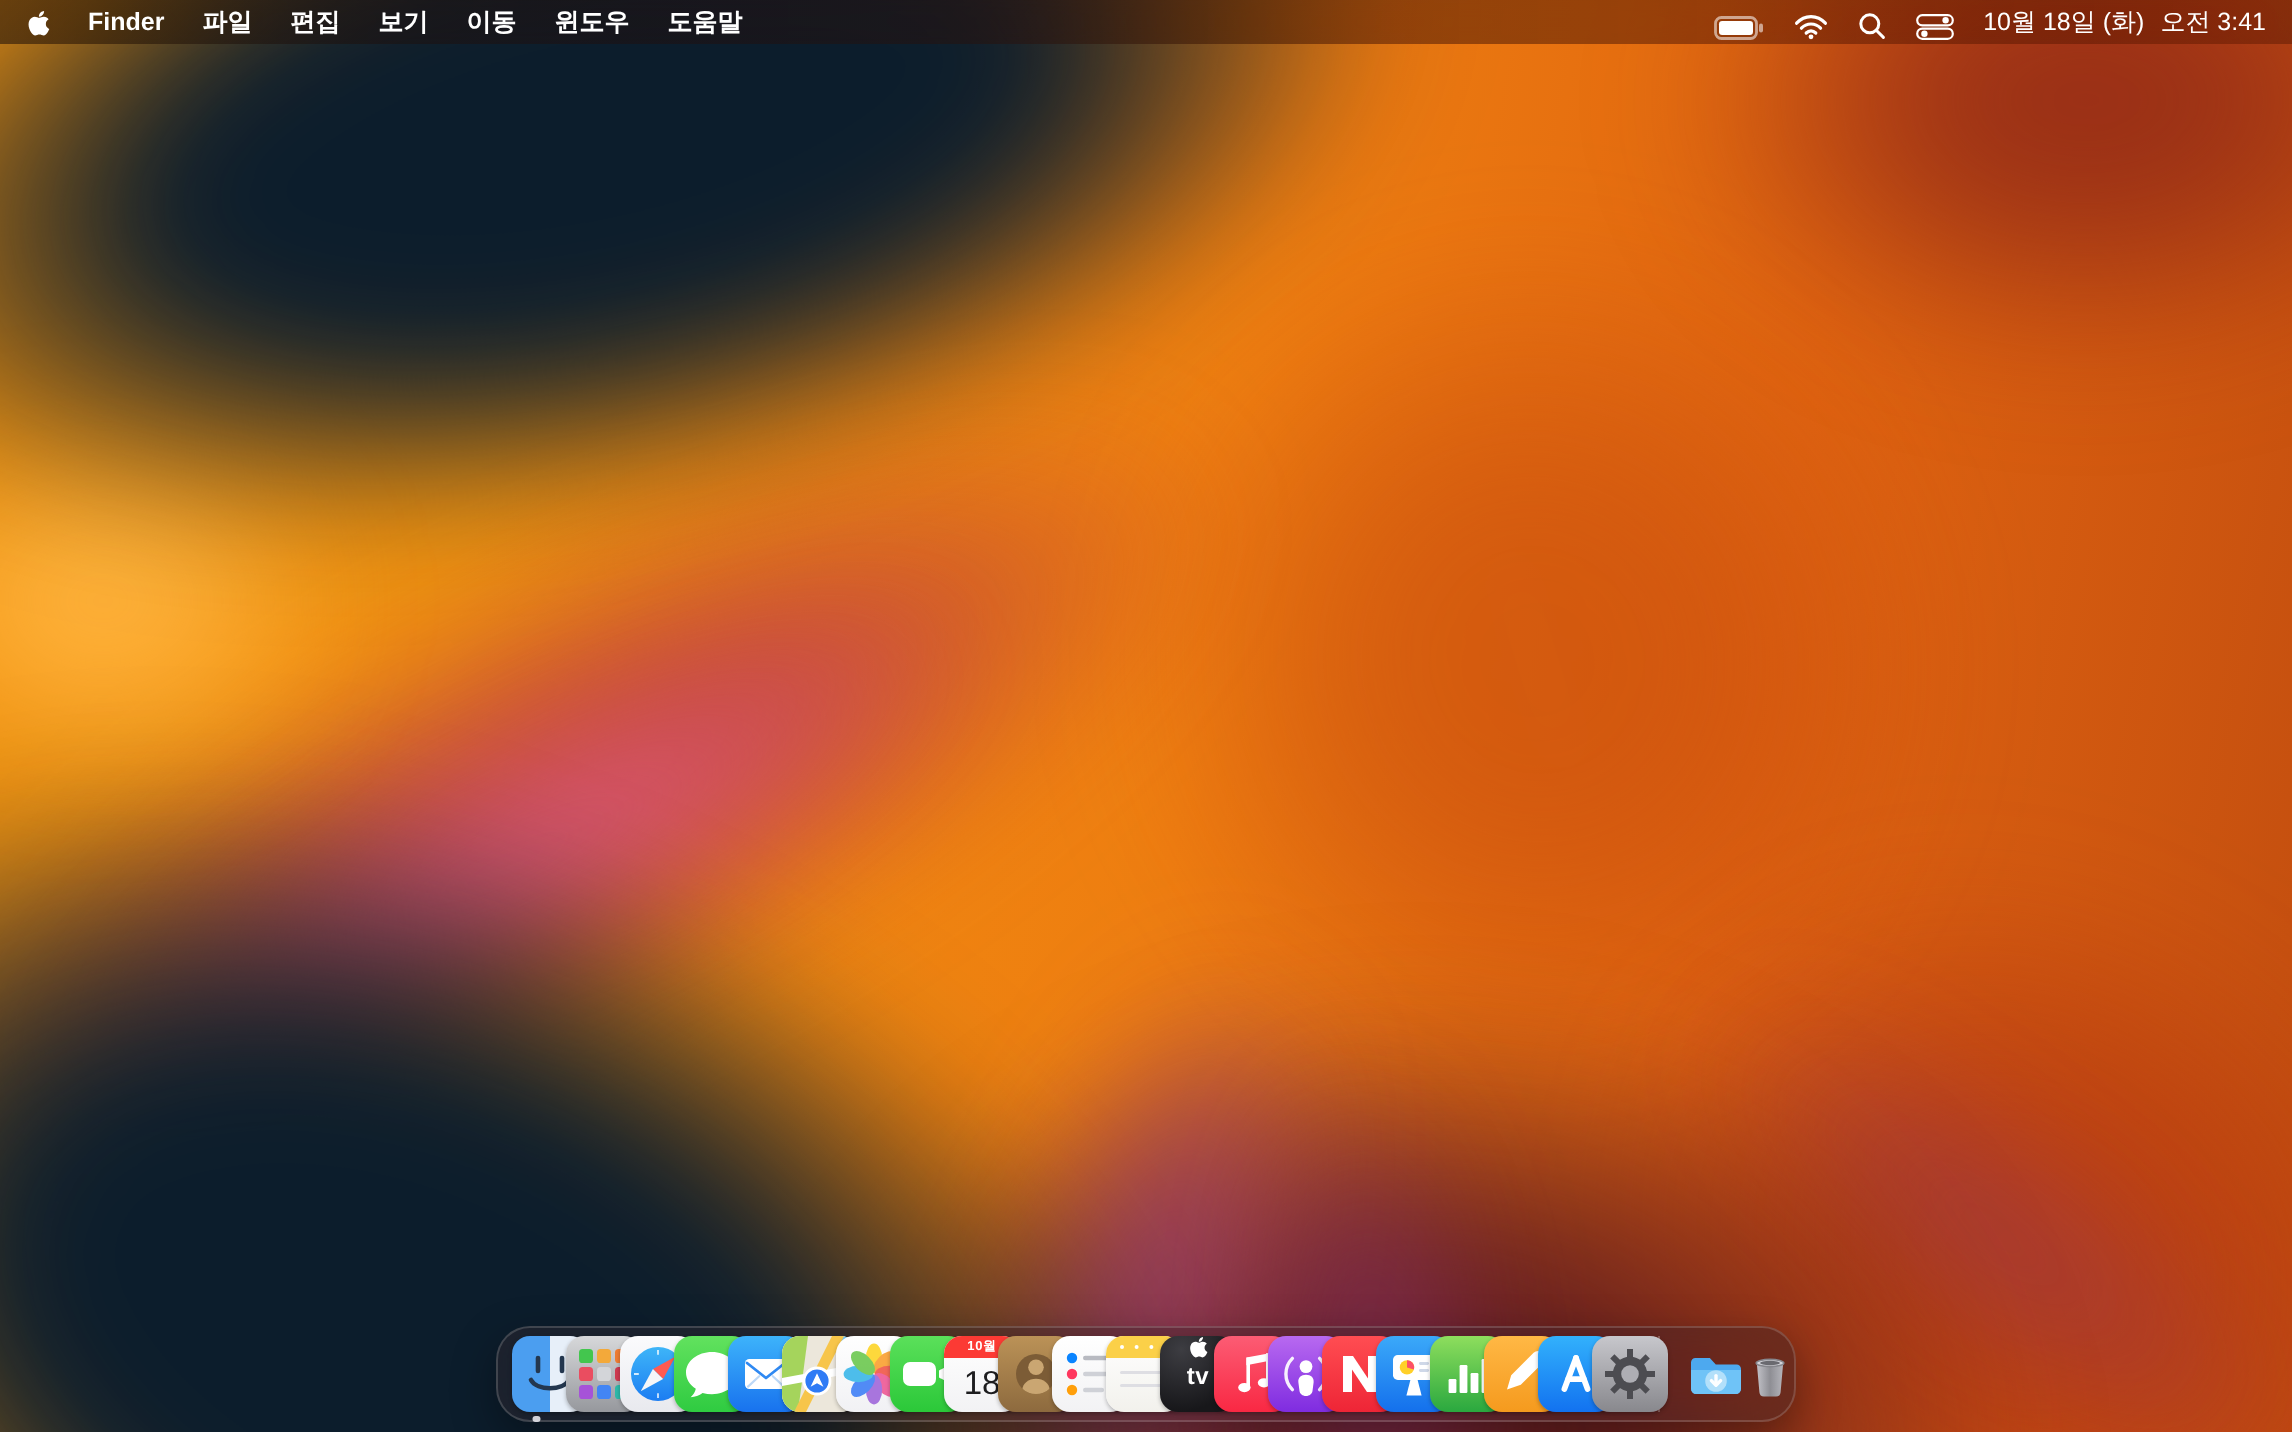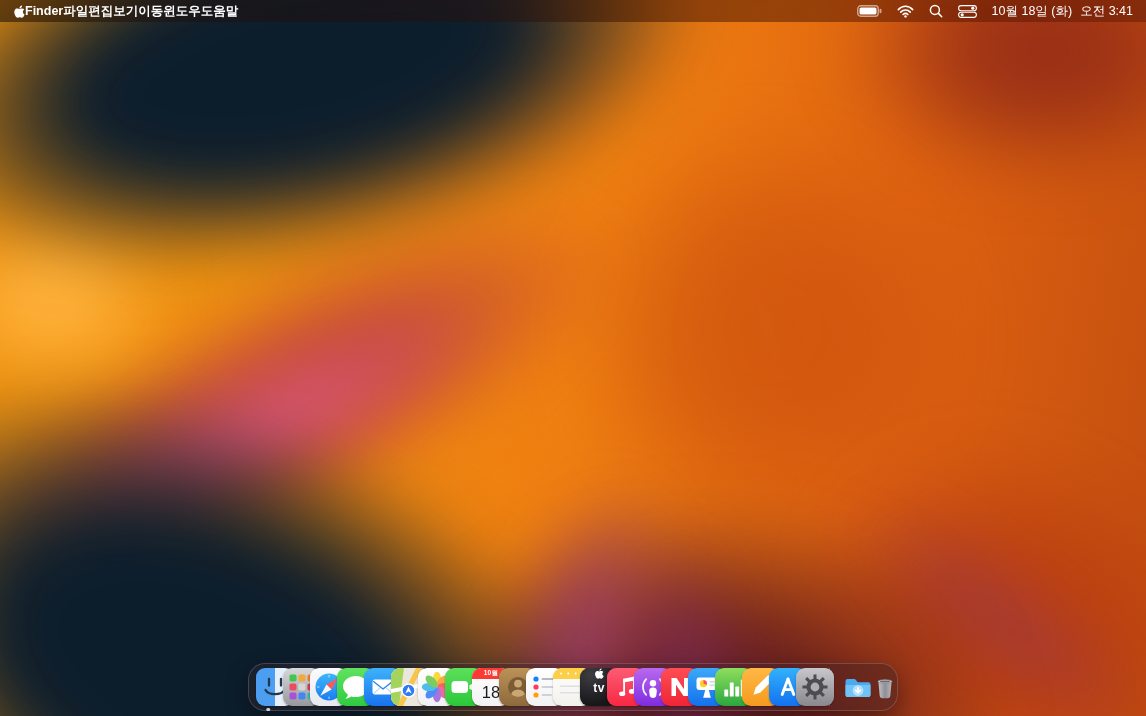--- a/index.html
+++ b/index.html
@@ -34,25 +34,25 @@
     background:radial-gradient(closest-side,rgba(176,50,18,.6) 38%,rgba(176,50,18,0) 100%);}
   .wp-purple-br{left:71%;top:80%;width:32%;height:12%;transform:rotate(38deg);
     background:radial-gradient(closest-side,rgba(140,50,95,.55) 28%,rgba(140,50,95,0) 100%);}
 
   
   .menubar{position:absolute;top:0;left:0;right:0;height:22px;z-index:20;
     display:flex;justify-content:space-between;align-items:center;padding:0 13px;
     box-sizing:border-box;color:#fff;font-size:12.5px;
     background:linear-gradient(90deg,rgba(22,15,14,.55),rgba(48,18,11,.5) 55%,rgba(74,26,9,.45));
     backdrop-filter:blur(18px) saturate(1.4);}
-  .mb-left{display:flex;align-items:center;}
+  .mb-left{display:flex;align-items:center;gap:19px;}
   .mb-apple svg{height:13px;width:12px;fill:#fff;display:block;}
   .mb-app{font-weight:700;}
   .mb-item{font-weight:700;}
-  .mb-right{display:flex;align-items:center;gap:15px;}
+  .mb-right{display:flex;align-items:flex-end;gap:15px;}
   .mb-right svg{display:block;}
   .mb-clock{display:flex;gap:8px;white-space:nowrap;}
 
   
   .dock{position:absolute;left:50%;transform:translateX(-50%);bottom:5px;height:48px;
     z-index:20;display:flex;align-items:center;gap:3px;padding:0 7px;border-radius:17px;
     background:rgba(52,40,44,.45);border:1px solid rgba(255,255,255,.16);
     box-shadow:0 8px 22px rgba(0,0,0,.35);backdrop-filter:blur(20px) saturate(1.4);
     box-sizing:border-box;}
   .dock-item{position:relative;width:24px;height:38px;flex:0 0 auto;}

